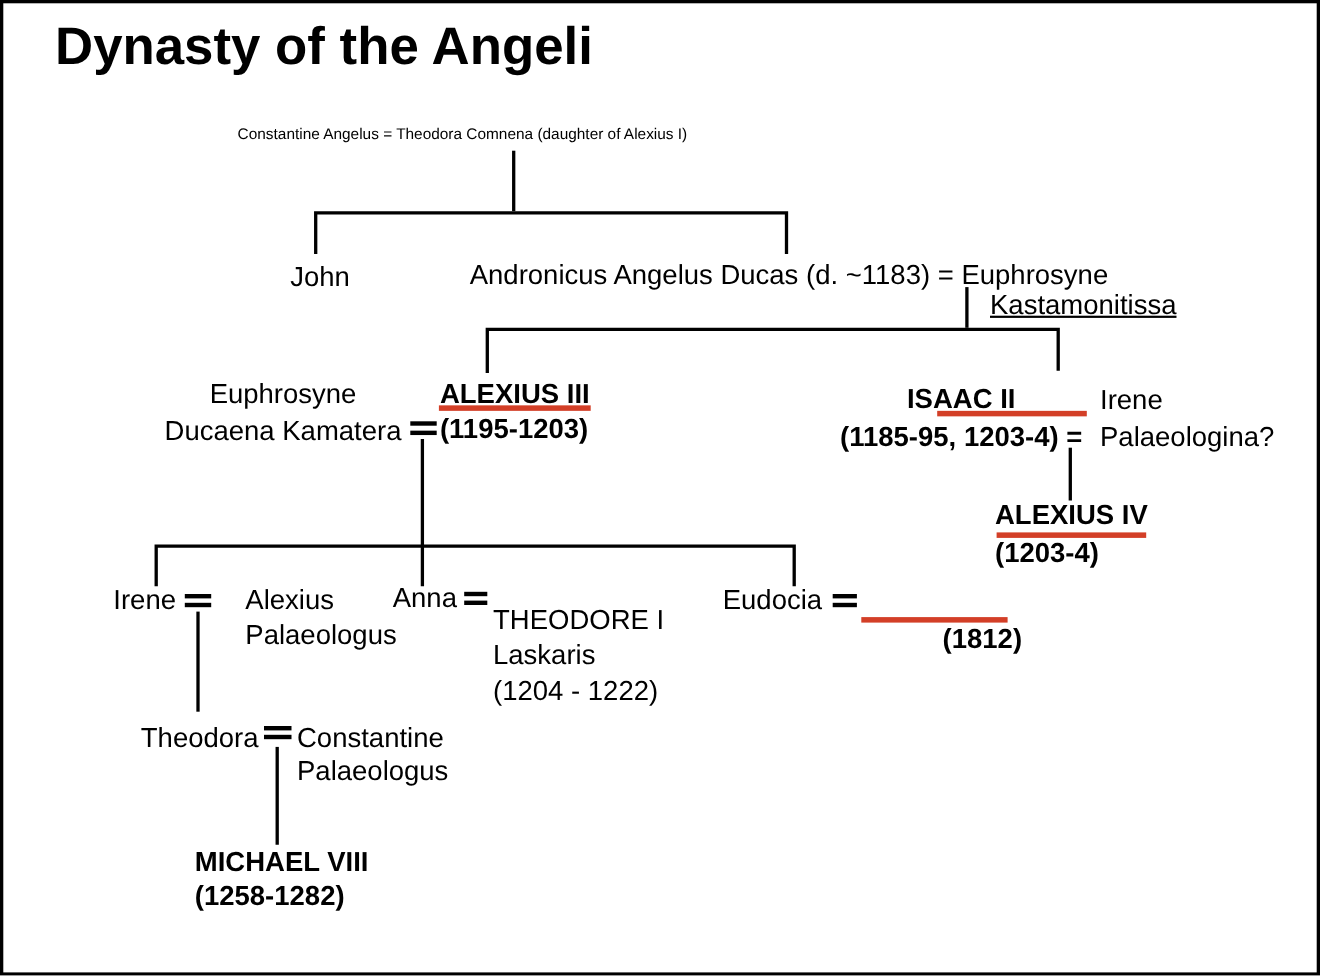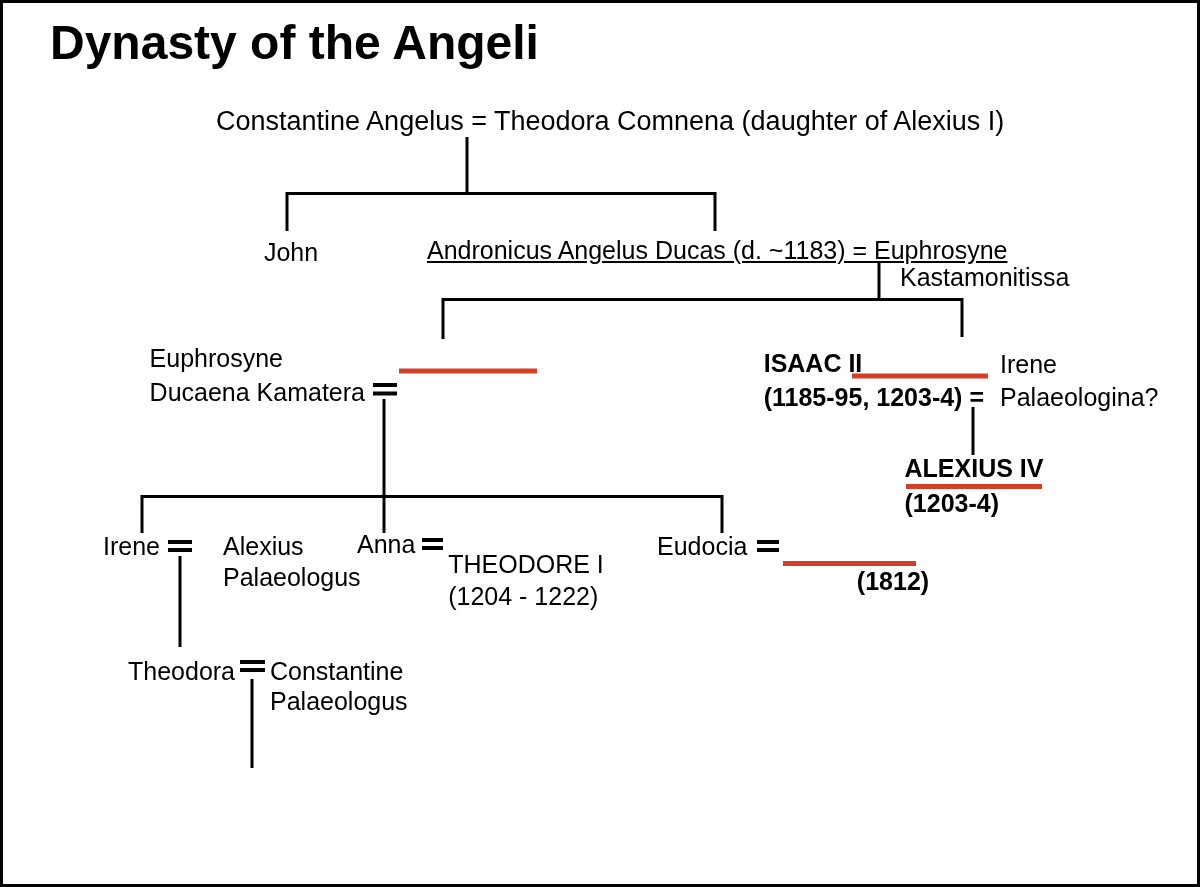--- a/index.html
+++ b/index.html
@@ -42,22 +42,22 @@
   .node {
     position: absolute;
     color: #000000;
     font-size: 25px;
     line-height: 31px;
     white-space: nowrap;
   }
   .node div { white-space: nowrap; }
   .b  { font-weight: bold; }
   .c  { transform: translateX(-50%); text-align: left; }
-  .r  { text-align: left; }
-  .sm { font-size: 27px; line-height: 30px; }
+  .r  { text-align: center; }
+  .sm { font-size: 14px; line-height: 30px; }
 </style>
 </head>
 <body>
 
 <div class="canvas">
 
   <svg class="lines" viewBox="0 0 1200 887">
     <g stroke="#000000" stroke-width="3" fill="none">
       <path d="M467,137 L467,192"></path>
       <path d="M287,231 L287,193.5 L715,193.5 L715,231"></path>
@@ -87,26 +87,30 @@
       <rect x="906" y="484" width="136" height="5"></rect>
       <rect x="783" y="561" width="133" height="5"></rect>
     </g>
   </svg>
 
   <h1 class="title">Dynasty of the Angeli</h1>
 
   <div class="node sm" style="left:216px; top:106px;">Constantine Angelus = Theodora Comnena (daughter of Alexius I)</div>
 
   <div class="node c" style="left:291px; top:237px;">John</div>
-  <div class="node" style="left:427px; top:235px;text-decoration:underline;">Andronicus Angelus Ducas (d. ~1183) = Euphrosyne</div>
-  <div class="node" style="left:900px; top:262px;">Kastamonitissa</div>
+  <div class="node" style="left:427px; top:235px;">Andronicus Angelus Ducas (d. ~1183) = Euphrosyne</div>
+  <div class="node" style="left:900px; top:262px;text-decoration:underline;">Kastamonitissa</div>
 
   <div class="node r" style="right:835px; top:341px; line-height:34px;">
     <div>Euphrosyne</div>
     <div>Ducaena Kamatera</div>
+  </div>
+  <div class="node c b" style="left:468px; top:342px; line-height:32px;">
+    <div>ALEXIUS III</div>
+    <div>(1195-1203)</div>
   </div>
   <div class="node r b" style="right:216px; top:346px; line-height:34px;">
     <div>ISAAC II</div>
     <div>(1185-95, 1203-4) =</div>
   </div>
   <div class="node" style="left:1000px; top:348px; line-height:33px;">
     <div>Irene</div>
     <div>Palaeologina?</div>
   </div>
   <div class="node c b" style="left:974px; top:451px; line-height:35px;">
@@ -115,26 +119,31 @@
   </div>
 
   <div class="node" style="left:103px; top:531px;">Irene</div>
   <div class="node" style="left:203px; top:531px;margin-left:20px;">
     <div>Alexius</div>
     <div>Palaeologus</div>
   </div>
   <div class="node" style="left:357px; top:529px;">Anna</div>
   <div class="node c" style="left:526px; top:532px; line-height:32px;margin-top:16px;">
     <div>THEODORE I</div>
+    <div>Laskaris</div>
     <div>(1204 - 1222)</div>
   </div>
   <div class="node" style="left:657px; top:531px;">Eudocia</div>
   <div class="node c b" style="left:893px; top:566px;">(1812)</div>
 
   <div class="node" style="left:128px; top:656px;">Theodora</div>
   <div class="node" style="left:270px; top:656px; line-height:30px;">
     <div>Constantine</div>
     <div>Palaeologus</div>
   </div>
 
+  <div class="node c b" style="left:256px; top:769px;">
+    <div>MICHAEL VIII</div>
+    <div>(1258-1282)</div>
+  </div>
 
   <div class="frame"></div>
 </div>
 
 </body></html>

